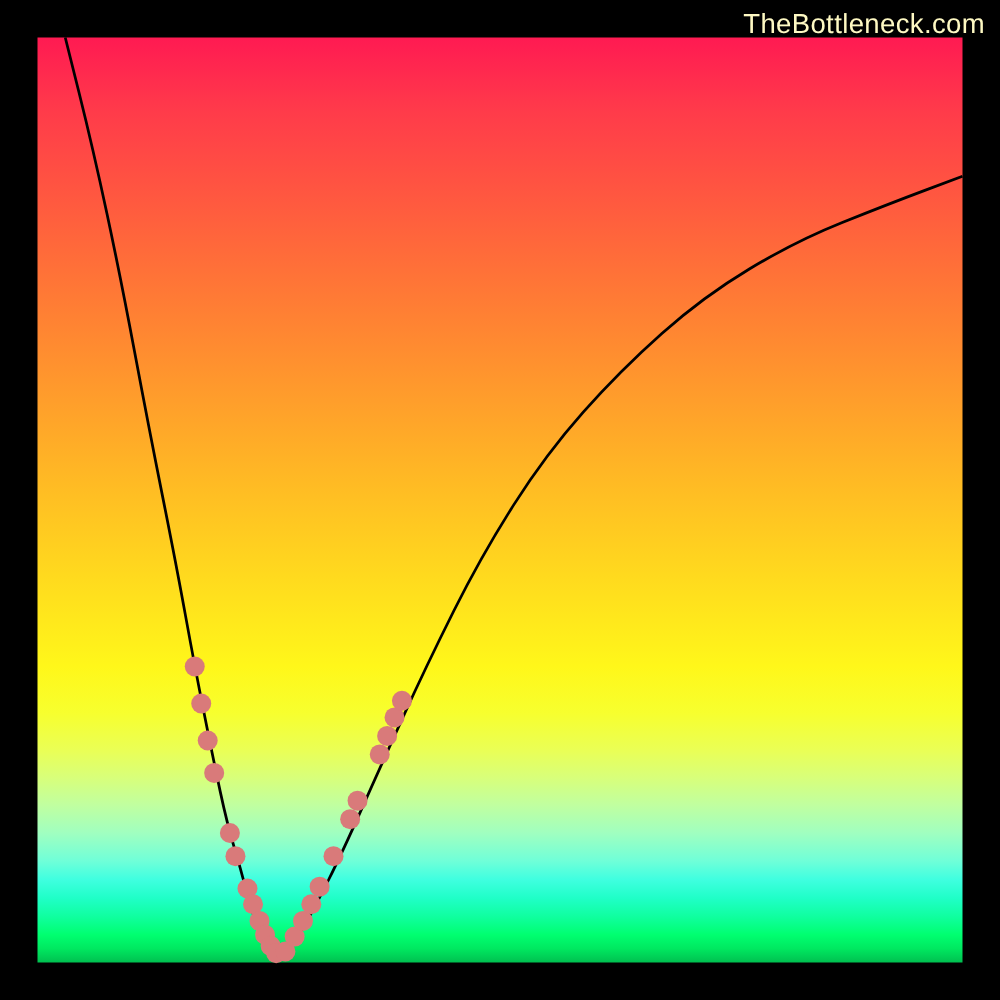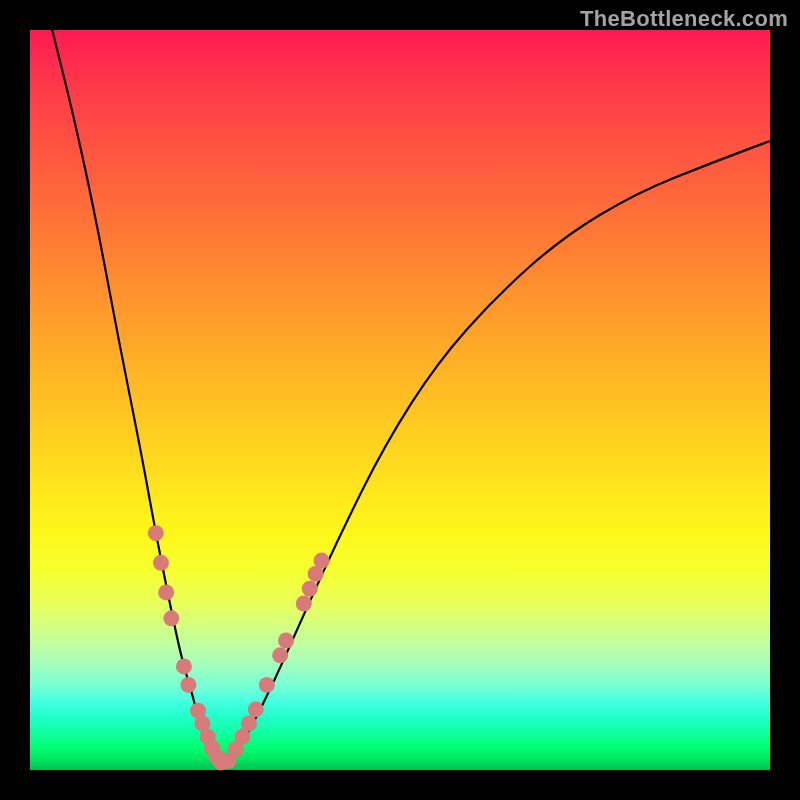--- a/index.html
+++ b/index.html
@@ -44,23 +44,23 @@
       #10ffa0 95%,
       #00ff70 97%,
       #00e860 98.5%,
       #00c050 100%
     );
   }
   .watermark {
     position: absolute;
     top: 6px;
     right: 12px;
-    color: #a3a3a3;
+    color: #fef9c3;
     font-size: 22px;
-    font-weight: 700;
+    font-weight: 400;
     letter-spacing: 0.3px;
     user-select: none;
   }
   svg {
     position: absolute;
     left: 0;
     top: 0;
     width: 740px;
     height: 740px;
     overflow: visible;

